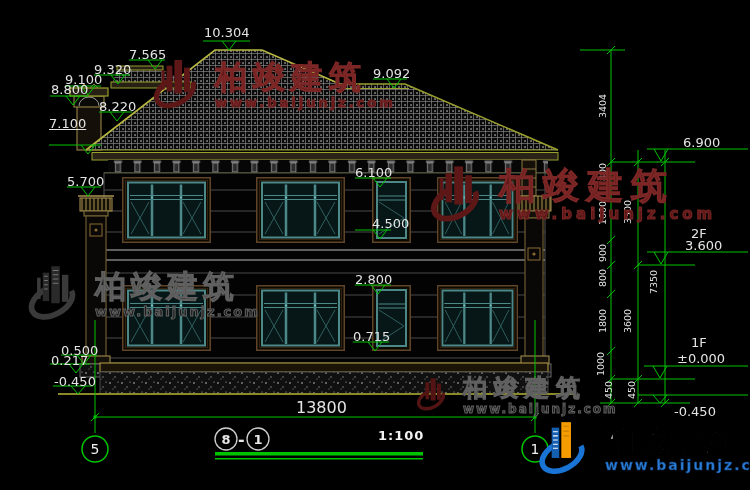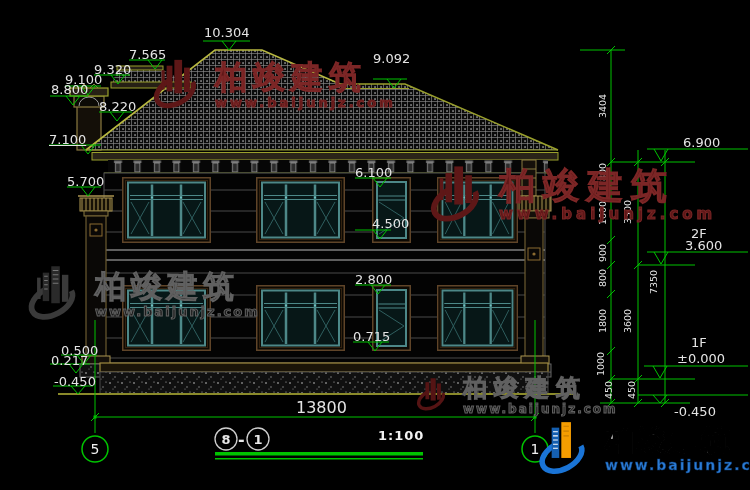--- a/index.html
+++ b/index.html
@@ -213,26 +213,26 @@
       <circle cx="258" cy="439" r="11"></circle>
     </g>
   </svg>
 
   <span class="dim" style="left:204px;top:26px;">10.304</span>
   <span class="dim" style="left:129px;top:48px;">7.565</span>
   <span class="dim" style="left:94px;top:63px;">9.320</span>
   <span class="dim" style="left:65px;top:73px;">9.100</span>
   <span class="dim" style="left:51px;top:83px;">8.800</span>
   <span class="dim" style="left:99px;top:100px;">8.220</span>
-  <span class="dim" style="left:49px;top:133px;text-decoration:underline;">7.100</span>
+  <span class="dim" style="left:49px;top:117px;text-decoration:underline;">7.100</span>
   <span class="dim" style="left:67px;top:175px;">5.700</span>
   <span class="dim" style="left:61px;top:344px;">0.500</span>
   <span class="dim" style="left:51px;top:354px;">0.217</span>
   <span class="dim" style="left:54px;top:375px;">-0.450</span>
-  <span class="dim" style="left:373px;top:52px;">9.092</span>
+  <span class="dim" style="left:373px;top:67px;">9.092</span>
   <span class="dim" style="left:355px;top:166px;">6.100</span>
   <span class="dim" style="left:372px;top:217px;">4.500</span>
   <span class="dim" style="left:355px;top:273px;">2.800</span>
   <span class="dim" style="left:353px;top:330px;">0.715</span>
   <span class="dim" style="left:683px;top:136px;">6.900</span>
   <span class="dim" style="left:691px;top:227px;">2F</span>
   <span class="dim" style="left:685px;top:239px;">3.600</span>
   <span class="dim" style="left:691px;top:336px;">1F</span>
   <span class="dim" style="left:677px;top:352px;">±0.000</span>
   <span class="dim" style="left:674px;top:405px;">-0.450</span>

